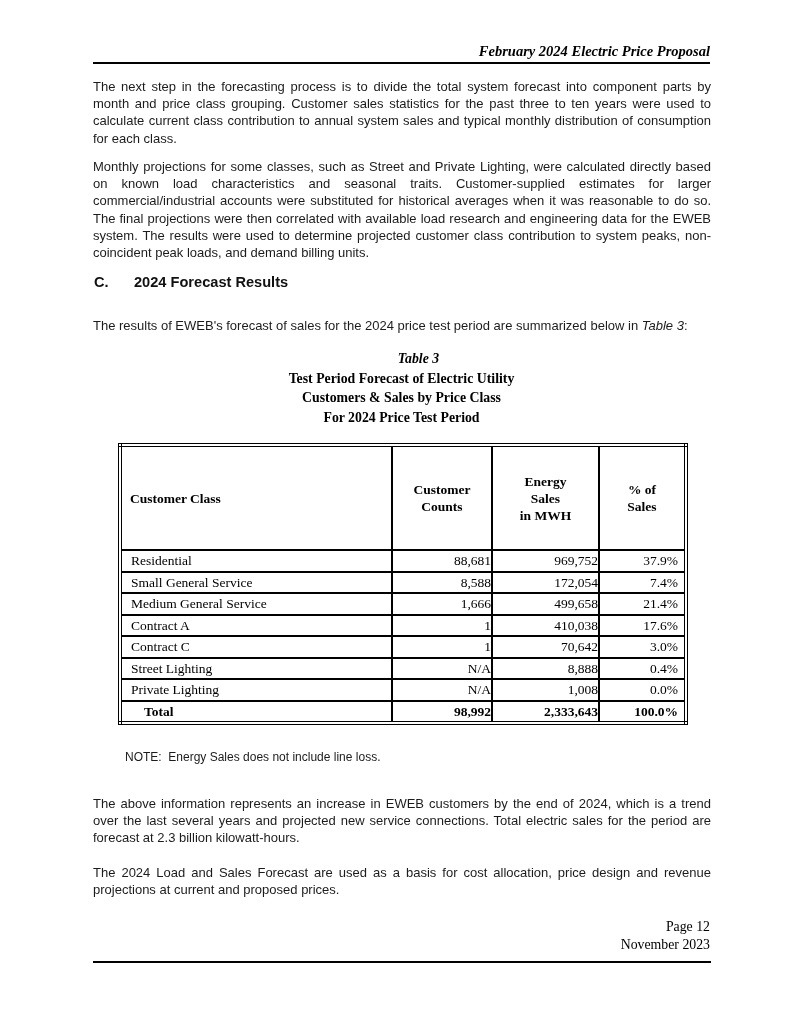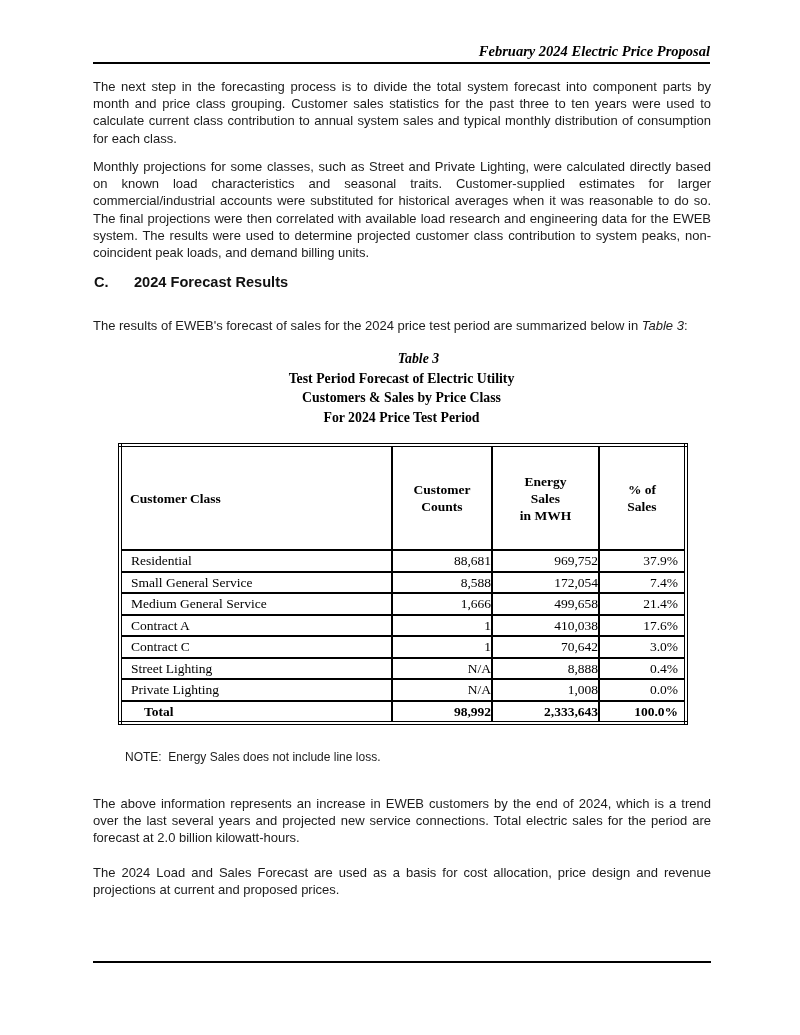--- a/index.html
+++ b/index.html
@@ -192,19 +192,23 @@
         <td class="c-label">Total</td>
         <td>98,992</td>
         <td>2,333,643</td>
         <td class="c-pct">100.0%</td>
       </tr>
     </tbody>
   </table>
 
   <div class="tbl-note">NOTE:&nbsp; Energy Sales does not include line loss.</div>
 
-  <div class="para p4">The above information represents an increase in EWEB customers by the end of 2024, which is a trend over the last several years and projected new service connections. Total electric sales for the period are forecast at 2.0 billion kilowatt-hours.</div>
+  <div class="para p4">The above information represents an increase in EWEB customers by the end of 2024, which is a trend over the last several years and projected new service connections. Total electric sales for the period are forecast at 2.3 billion kilowatt-hours.</div>
 
   <div class="para p5">The 2024 Load and Sales Forecast are used as a basis for cost allocation, price design and revenue projections at current and proposed prices.</div>
 
+  <div class="doc-footer">
+    <div>Page 12</div>
+    <div>November 2023</div>
+  </div>
   <div class="footer-rule"></div>
 
 </div>
 
 </body></html>

